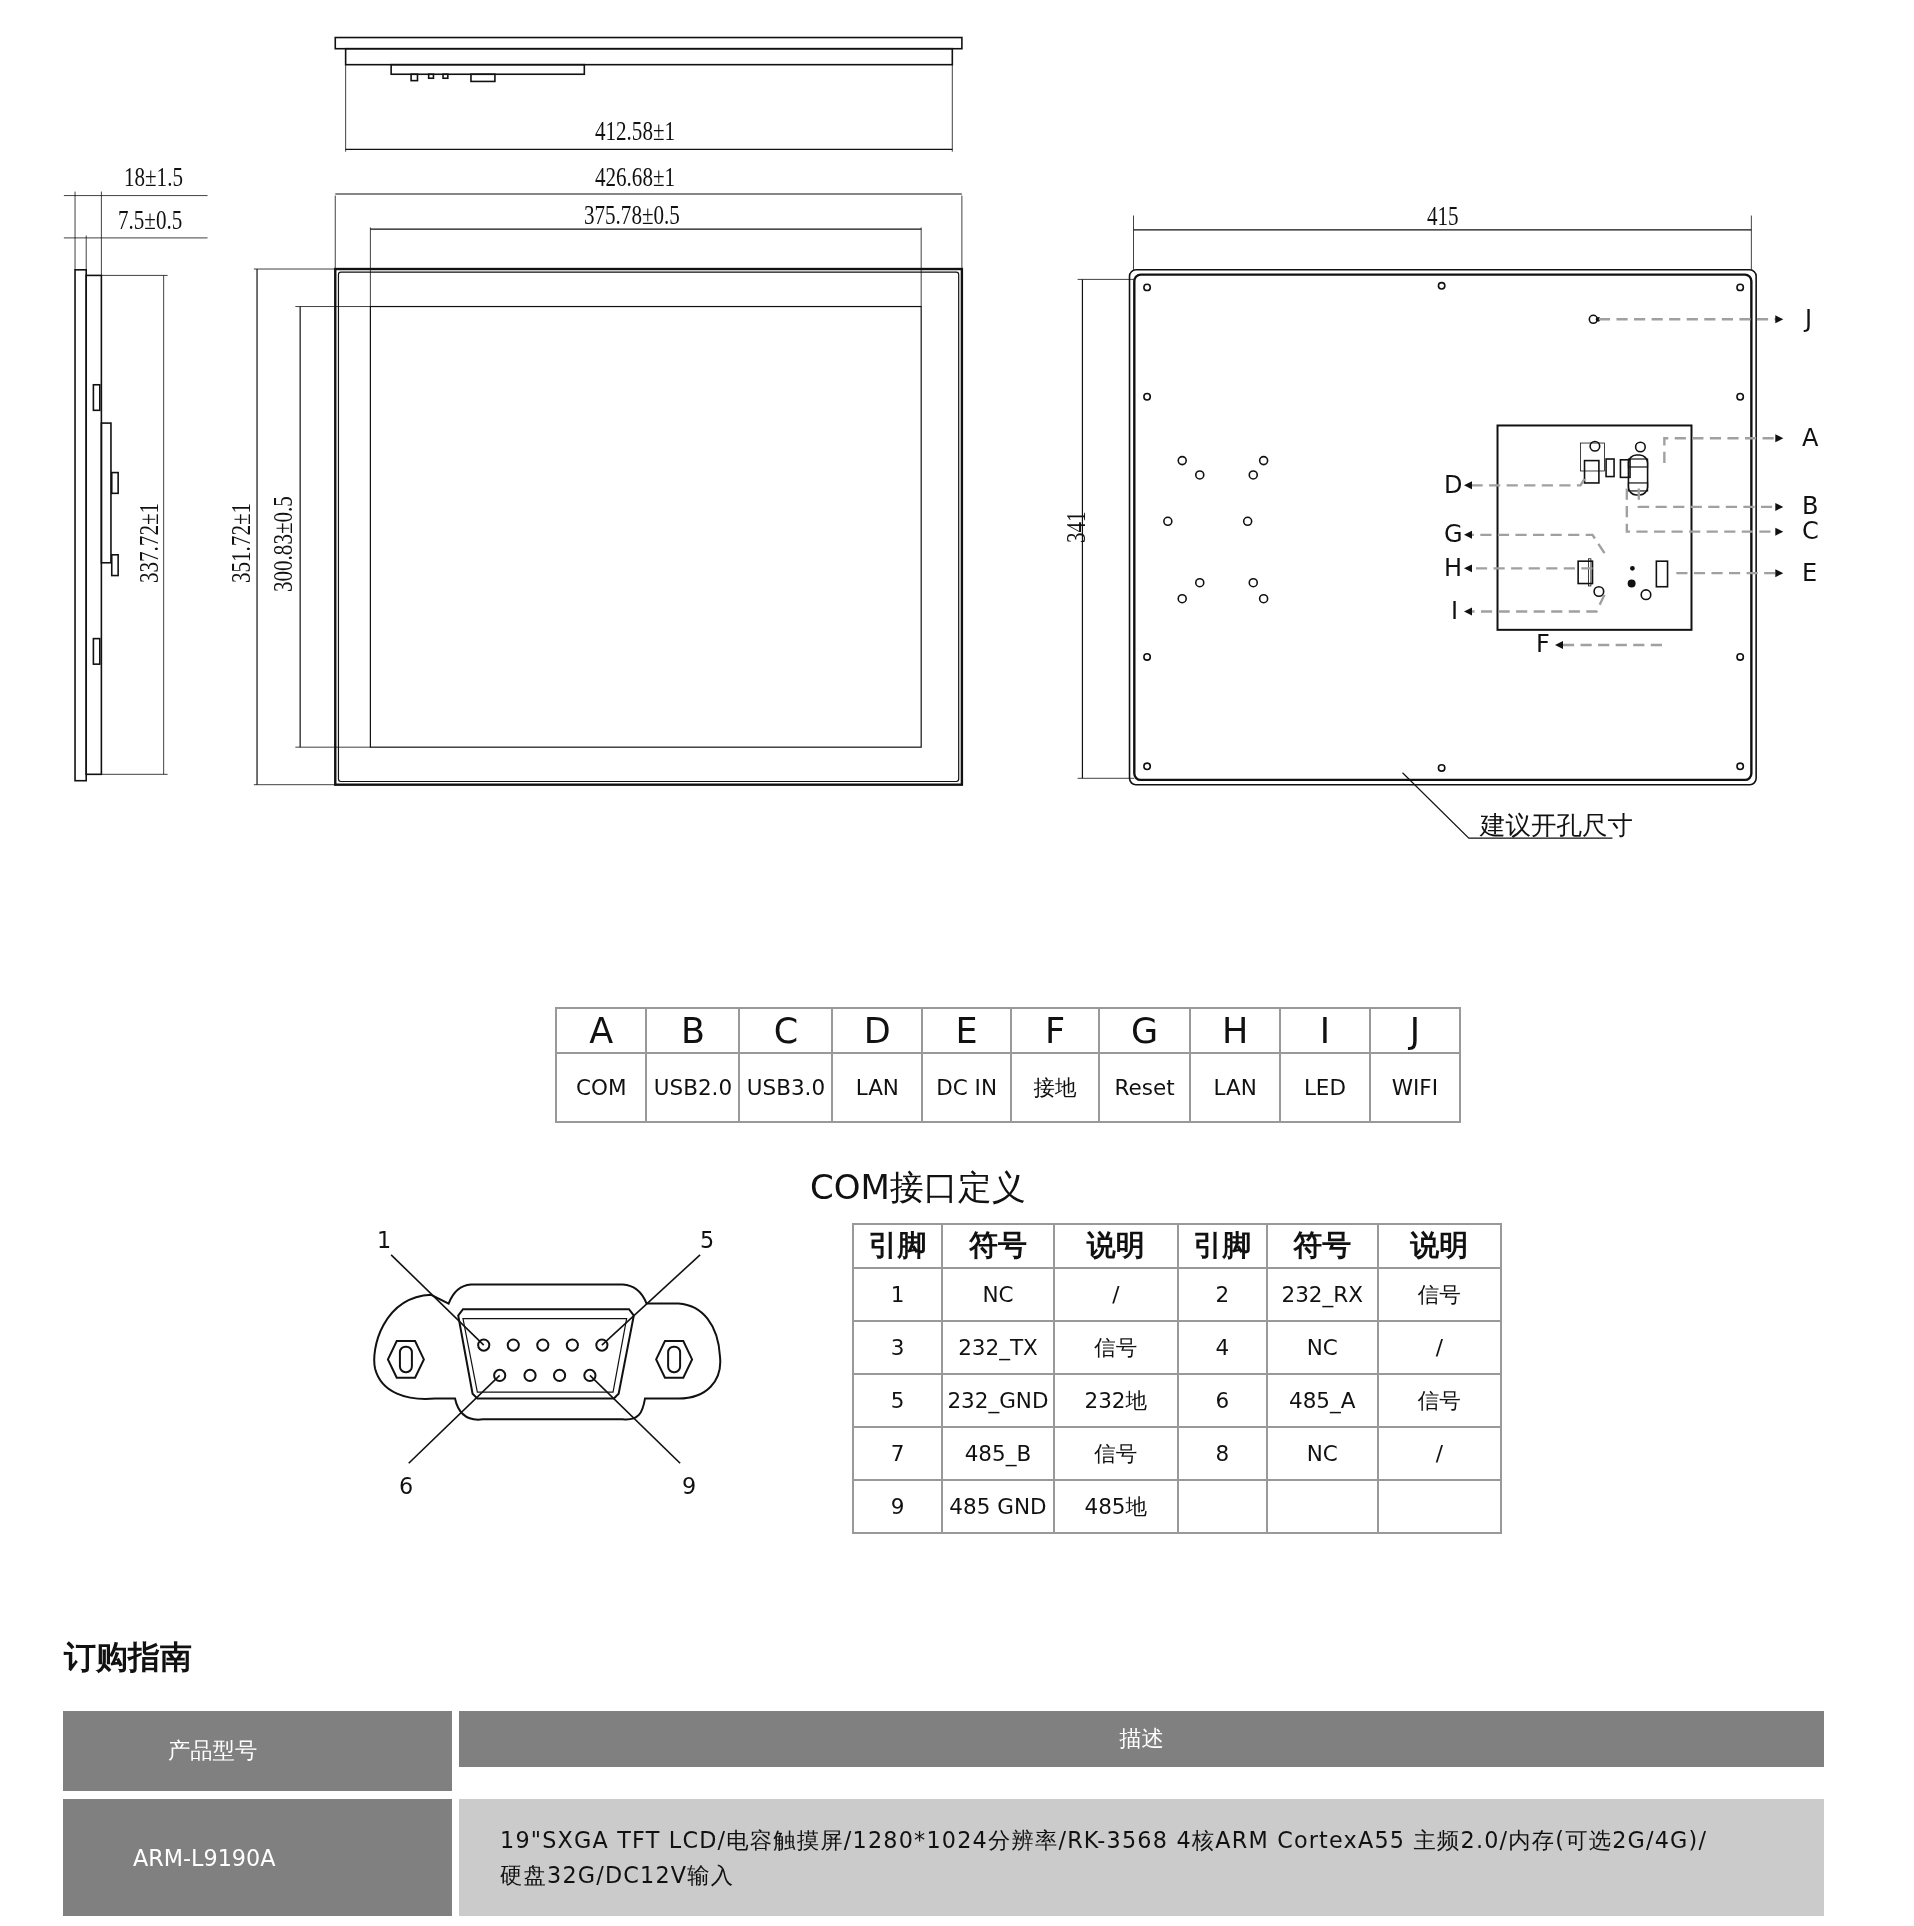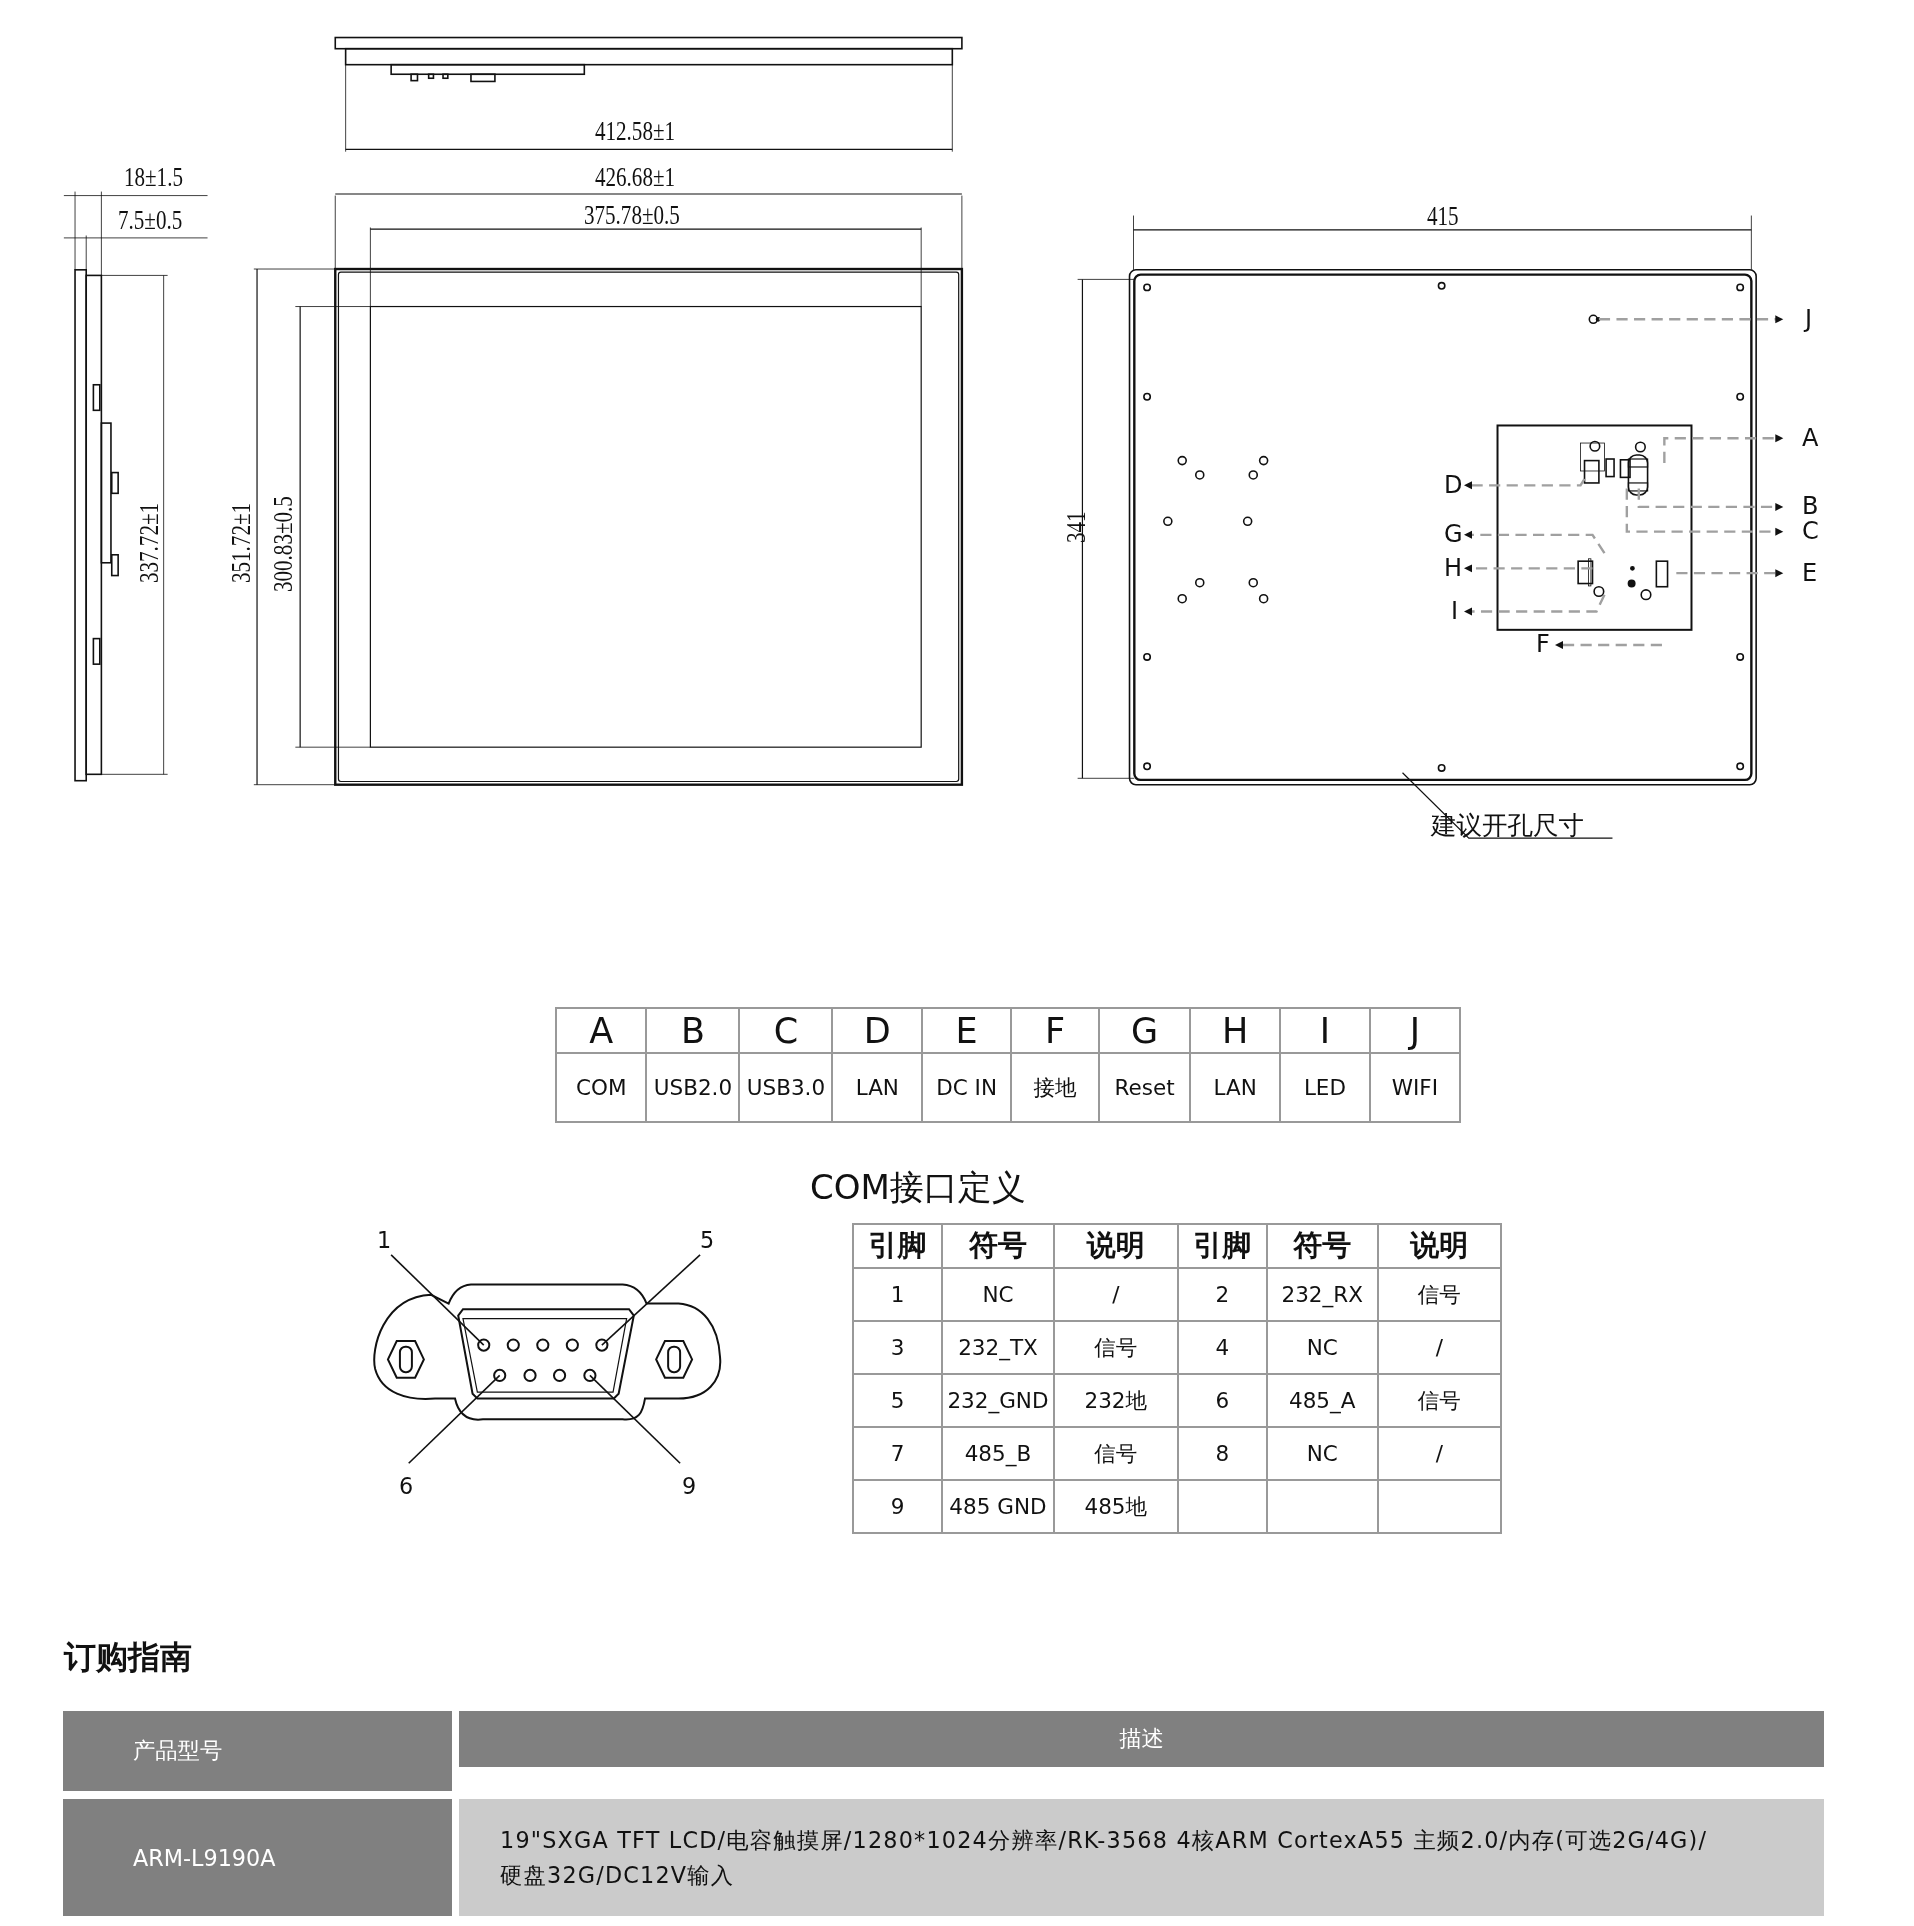--- a/index.html
+++ b/index.html
@@ -185,21 +185,21 @@
 <div class="dimtxt" style="left:595px;top:116px;">412.58±1</div>
 <div class="dimtxt" style="left:124px;top:162px;">18±1.5</div>
 <div class="dimtxt" style="left:118px;top:205px;">7.5±0.5</div>
 <div class="dimtxt" style="left:595px;top:162px;">426.68±1</div>
 <div class="dimtxt" style="left:584px;top:200px;">375.78±0.5</div>
 <div class="vtxt" style="left:134px;top:583px;transform:rotate(-90deg) scaleX(0.78);">337.72±1</div>
 <div class="vtxt" style="left:226px;top:583px;transform:rotate(-90deg) scaleX(0.78);">351.72±1</div>
 <div class="vtxt" style="left:268px;top:592px;transform:rotate(-90deg) scaleX(0.78);">300.83±0.5</div>
 <div class="dimtxt" style="left:1427px;top:201px;">415</div>
 <div class="vtxt" style="left:1061px;top:543px;transform:rotate(-90deg) scaleX(0.78);">341</div>
-<div class="note" style="left:1431px;top:808px;">建议开孔尺寸</div>
+<div class="note" style="left:1480px;top:808px;">建议开孔尺寸</div>
 
 <div class="callout" style="left:1805px;top:305px;">J</div>
 <div class="callout" style="left:1802px;top:424px;">A</div>
 <div class="callout" style="left:1802px;top:492px;">B</div>
 <div class="callout" style="left:1802px;top:517px;">C</div>
 <div class="callout" style="left:1802px;top:559px;">E</div>
 <div class="callout" style="left:1444px;top:471px;">D</div>
 <div class="callout" style="left:1444px;top:520px;">G</div>
 <div class="callout" style="left:1444px;top:554px;">H</div>
 <div class="callout" style="left:1451px;top:597px;">I</div>
@@ -289,21 +289,21 @@
         <td>485地</td>
     <td></td>
         <td></td>
         <td></td>
   </tr>
 </tbody>
   </table>
 
 <div class="ordtitle">订购指南</div>
 
-<div class="ord-h" style="left:63px;top:1711px;width:389px;height:80px;padding-left:70px;box-sizing:border-box;">
+<div class="ord-h" style="left:63px;top:1711px;width:389px;height:80px;padding-left:105px;box-sizing:border-box;">
   <span>产品型号</span>
 </div>
 <div class="ord-h" style="left:459px;top:1711px;width:1365px;height:56px;justify-content:center;">
   <span>描述</span>
 </div>
 
 <div class="ord-h" style="left:63px;top:1799px;width:389px;height:117px;padding-left:70px;box-sizing:border-box;">
   <span>ARM-L9190A</span>
 </div>
 <div class="ord-c" style="left:459px;top:1799px;width:1365px;height:117px;background:#cbcbcb;padding-left:41px;box-sizing:border-box;">

